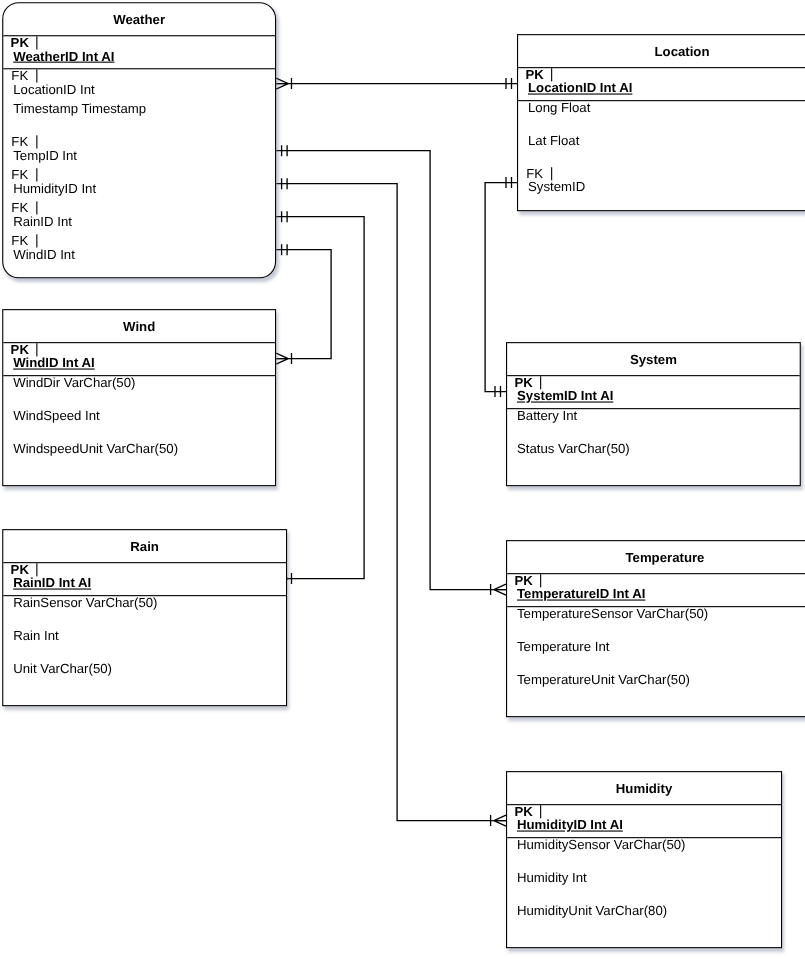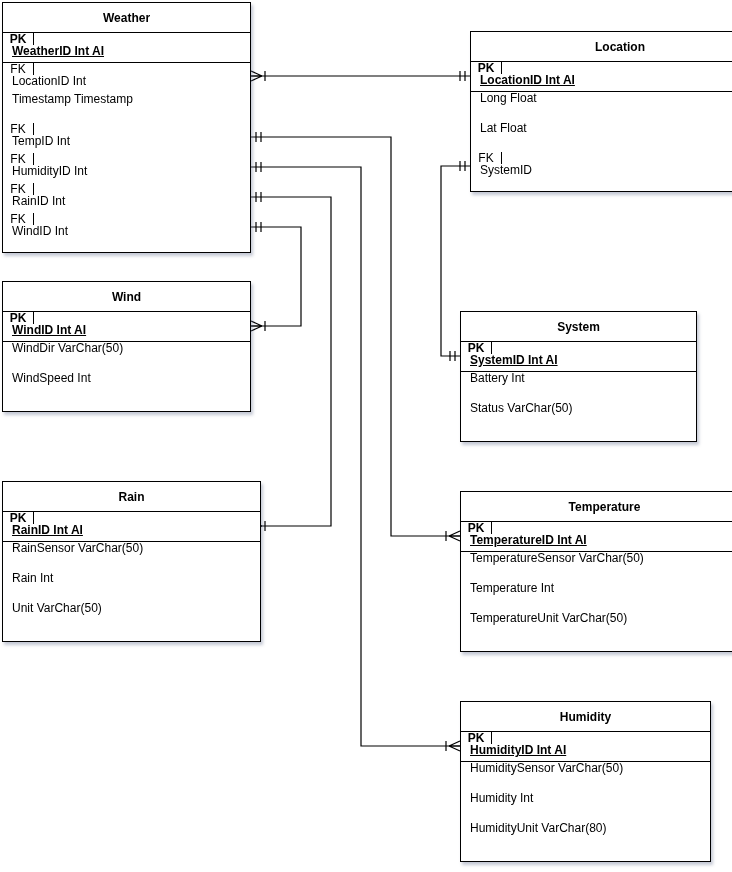--- a/index.html
+++ b/index.html
@@ -77,21 +77,21 @@
         <path d="M 251 197 L 331 197 L 331 526 L 251 526"></path>
         <path d="M 256 202 L 256 192 M 261 202 L 261 192 "></path>
         <path d="M 262 526 L 251 531 M 262 526 L 251 526 M 262 526 L 251 521 M 265 531 L 265 521"></path>
       </g>
       <g>
         <path d="M 251 227 L 301 227 L 301 326 L 251 326"></path>
         <path d="M 256 232 L 256 222 M 261 232 L 261 222 "></path>
         <path d="M 262 326 L 251 331 M 262 326 L 251 326 M 262 326 L 251 321 M 265 331 L 265 321"></path>
       </g>
     </svg>
-<div class="er-table" style="left: 2px; top: 2px; width: 249px;">
+<div class="er-table" style="left: 2px; top: 2px; width: 249px; border-radius: 15px;">
       <div class="er-header">Weather</div>
       <div class="er-body">
         <div class="er-row pk">
           <span class="er-key">PK</span>
           <span class="er-field">WeatherID Int AI</span>
         </div>
         <div class="er-row">
           <span class="er-key">FK</span>
           <span class="er-field">LocationID Int</span>
         </div>
@@ -146,23 +146,27 @@
           <span class="er-field">WindID Int AI</span>
         </div>
         <div class="er-row">
           <span class="er-key"></span>
           <span class="er-field">WindDir VarChar(50)</span>
         </div>
         <div class="er-row">
           <span class="er-key"></span>
           <span class="er-field">WindSpeed Int</span>
         </div>
-      </div>
-    </div>
-    <div class="er-table" style="left: 460px; top: 311px; width: 237px;">
+        <div class="er-row">
+          <span class="er-key"></span>
+          <span class="er-field">WindspeedUnit VarChar(50)</span>
+        </div>
+      </div>
+    </div>
+    <div class="er-table" style="left: 460px; top: 311px; width: 268px;">
       <div class="er-header">System</div>
       <div class="er-body">
         <div class="er-row pk">
           <span class="er-key">PK</span>
           <span class="er-field">SystemID Int AI</span>
         </div>
         <div class="er-row">
           <span class="er-key"></span>
           <span class="er-field">Battery Int</span>
         </div>

